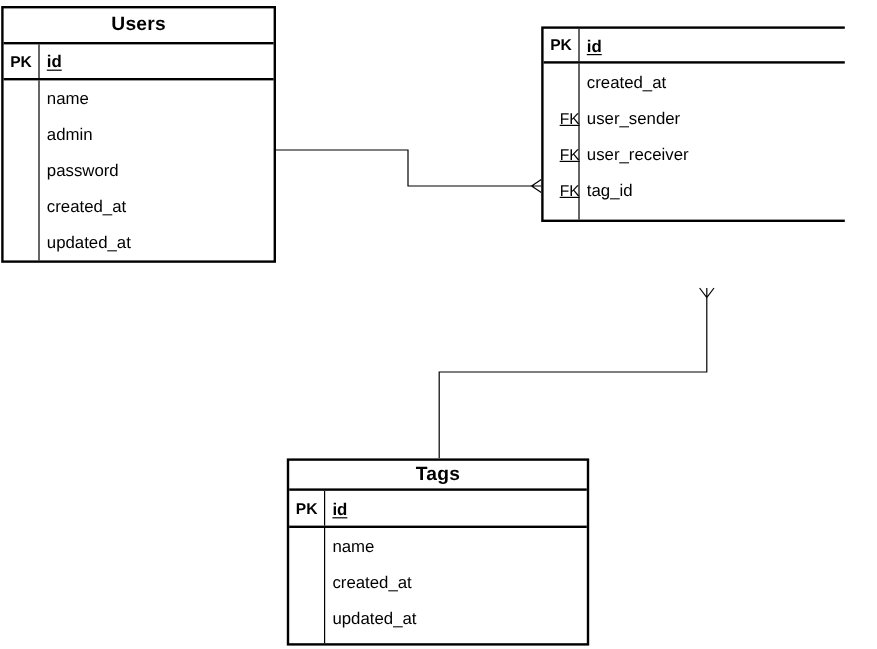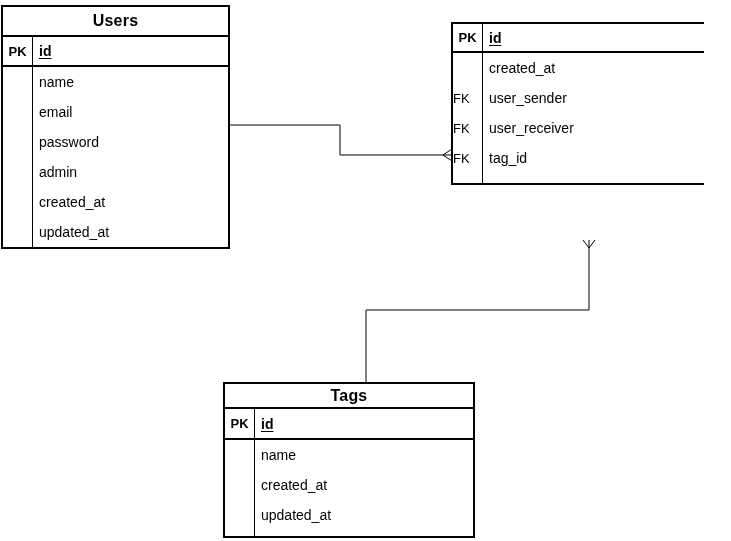--- a/index.html
+++ b/index.html
@@ -70,22 +70,23 @@
     width: 1px;
     background: #000000;
   }
   .erd-row {
     height: 30px;
     display: flex;
     align-items: center;
   }
   .erd-row .key-cell {
     flex: 0 0 30px;
-    text-align: left;
+    text-align: right;
     font-size: 13px;
+    text-decoration: underline;
   }
   .erd-row .field-cell {
     padding-left: 6px;
     font-size: 14px;
   }
 </style>
 </head>
 <body>
 
 <div class="canvas">
@@ -107,29 +108,25 @@
       <div class="pk-key">PK</div>
       <div class="pk-field">id</div>
     </div>
     <div class="erd-body">
         <div class="erd-row">
           <div class="key-cell"></div>
           <div class="field-cell">name</div>
         </div>
         <div class="erd-row">
           <div class="key-cell"></div>
-          <div class="field-cell">email</div>
+          <div class="field-cell">admin</div>
         </div>
         <div class="erd-row">
           <div class="key-cell"></div>
           <div class="field-cell">password</div>
-        </div>
-        <div class="erd-row">
-          <div class="key-cell"></div>
-          <div class="field-cell">admin</div>
         </div>
         <div class="erd-row">
           <div class="key-cell"></div>
           <div class="field-cell">created_at</div>
         </div>
         <div class="erd-row">
           <div class="key-cell"></div>
           <div class="field-cell">updated_at</div>
         </div>
       </div>
@@ -153,21 +150,21 @@
           <div class="key-cell">FK</div>
           <div class="field-cell">user_receiver</div>
         </div>
         <div class="erd-row">
           <div class="key-cell">FK</div>
           <div class="field-cell">tag_id</div>
         </div>
       </div>
   </div>
 
-  <div class="entity" style="left:223px; top:382px; width:252px;text-align:center; --titleH:23px; --pkH:29px; --padB:6px;">
+  <div class="entity" style="left:239px; top:382px; width:252px;text-align:center; --titleH:23px; --pkH:29px; --padB:6px;">
     <div class="erd-title">Tags</div>
     <div class="pk-row">
       <div class="pk-key">PK</div>
       <div class="pk-field">id</div>
     </div>
     <div class="erd-body">
         <div class="erd-row">
           <div class="key-cell"></div>
           <div class="field-cell">name</div>
         </div>

